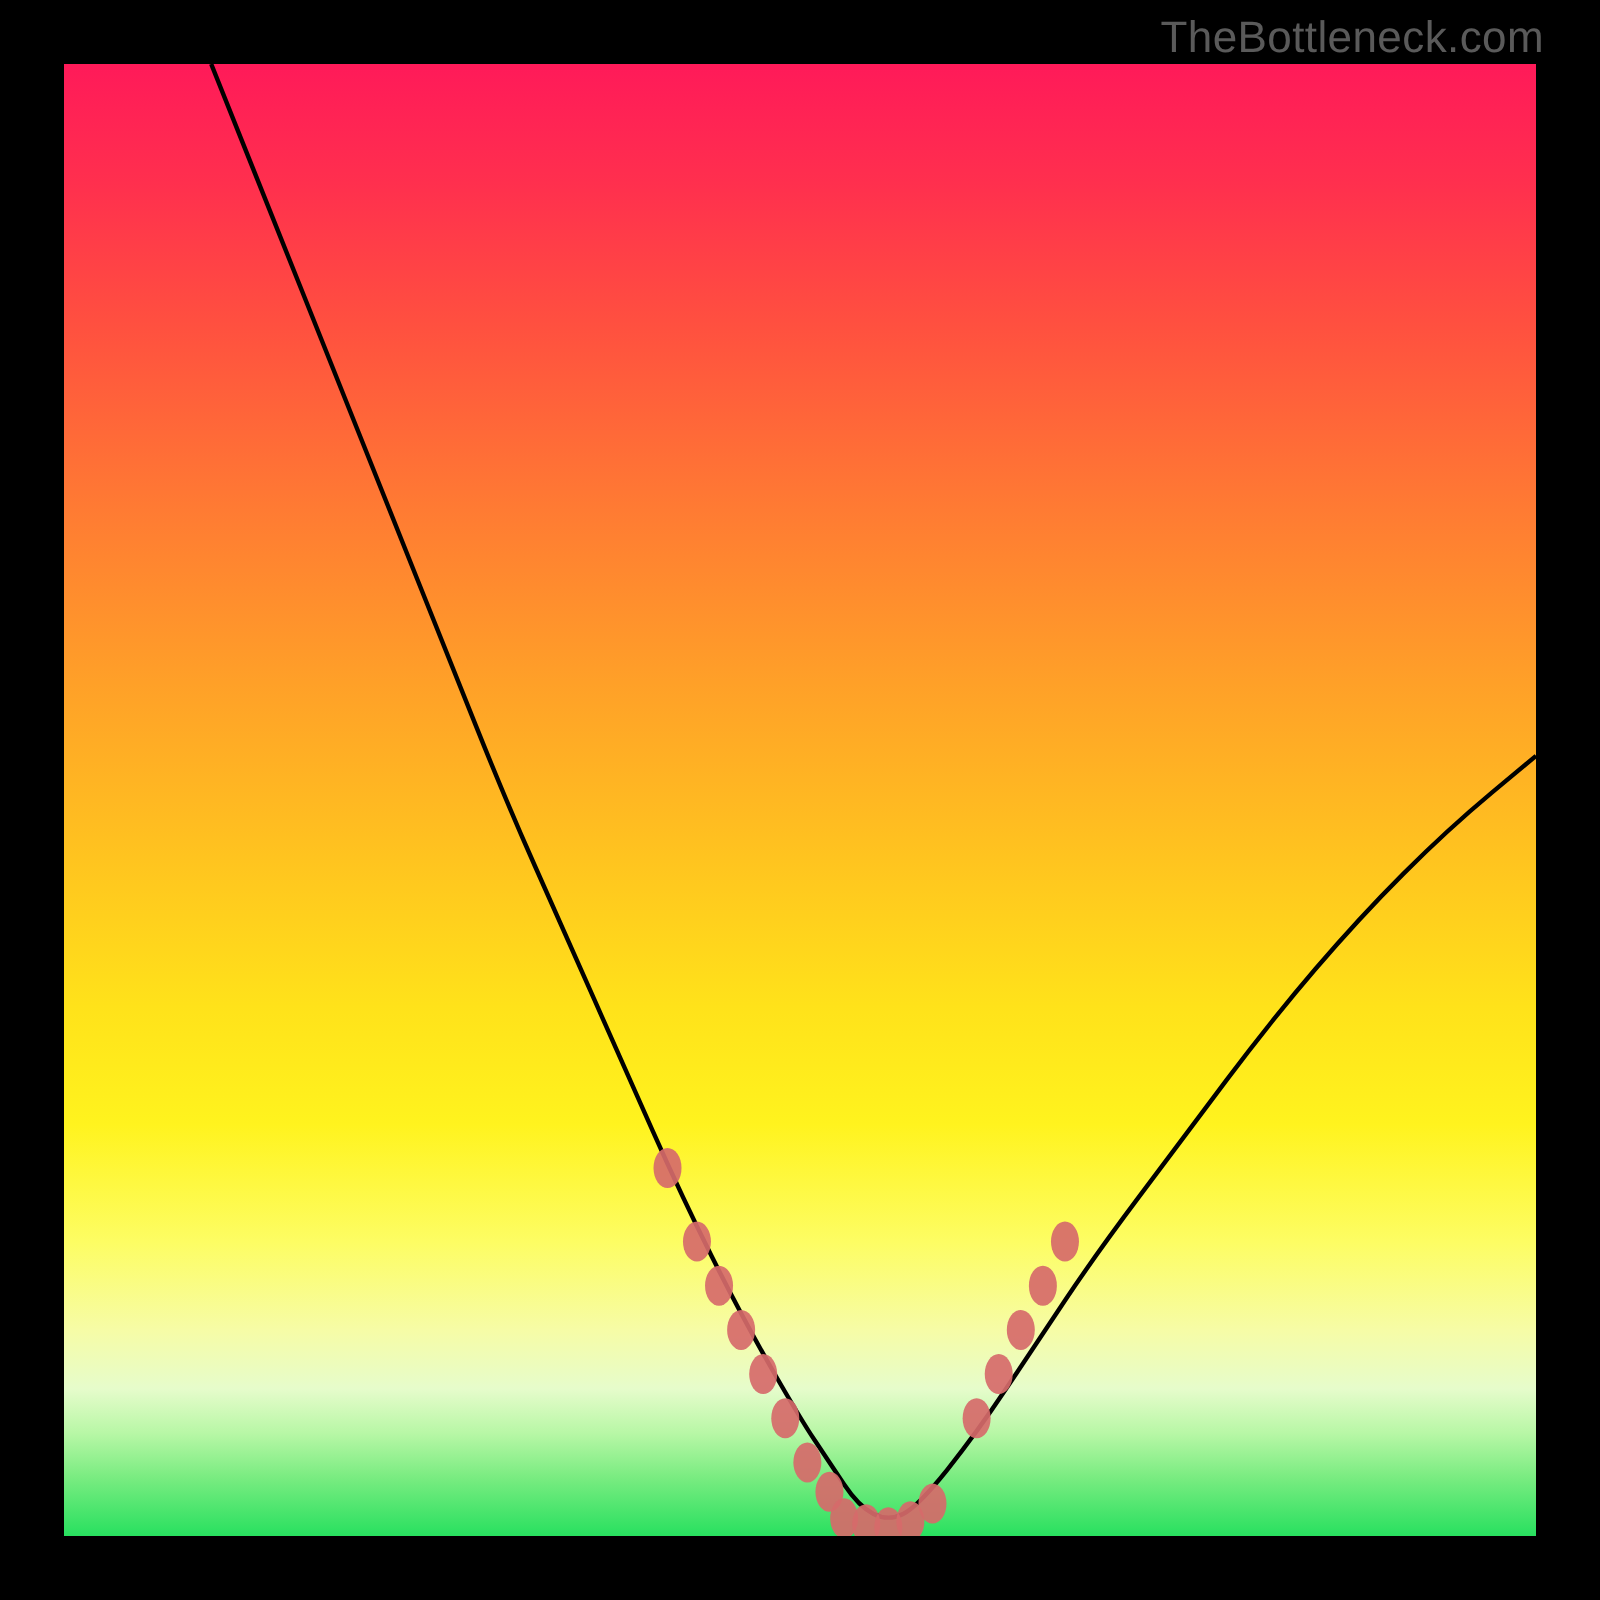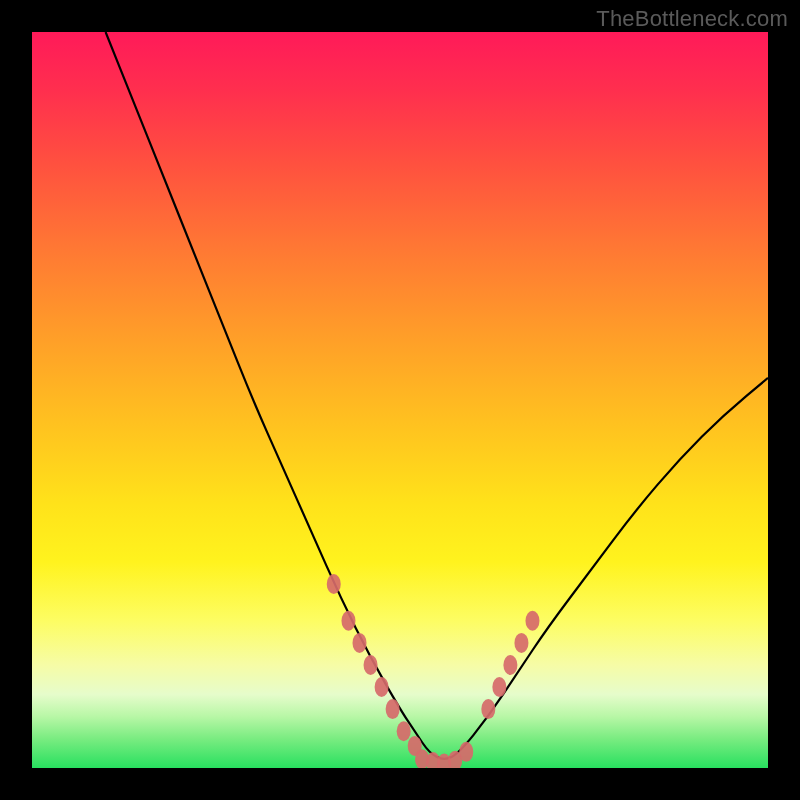--- a/index.html
+++ b/index.html
@@ -13,21 +13,21 @@
   }
   .frame {
     position: relative;
     width: 800px;
     height: 800px;
     background: #000;
   }
   .watermark {
     position: absolute;
     top: 6px;
-    right: 12px;
+    right: 28px;
     color: #5a5a5a;
     font-size: 22px;
     font-weight: 400;
     letter-spacing: 0.2px;
     z-index: 10;
   }
   .plot-area {
     position: absolute;
     left: 32px;
     top: 32px;

